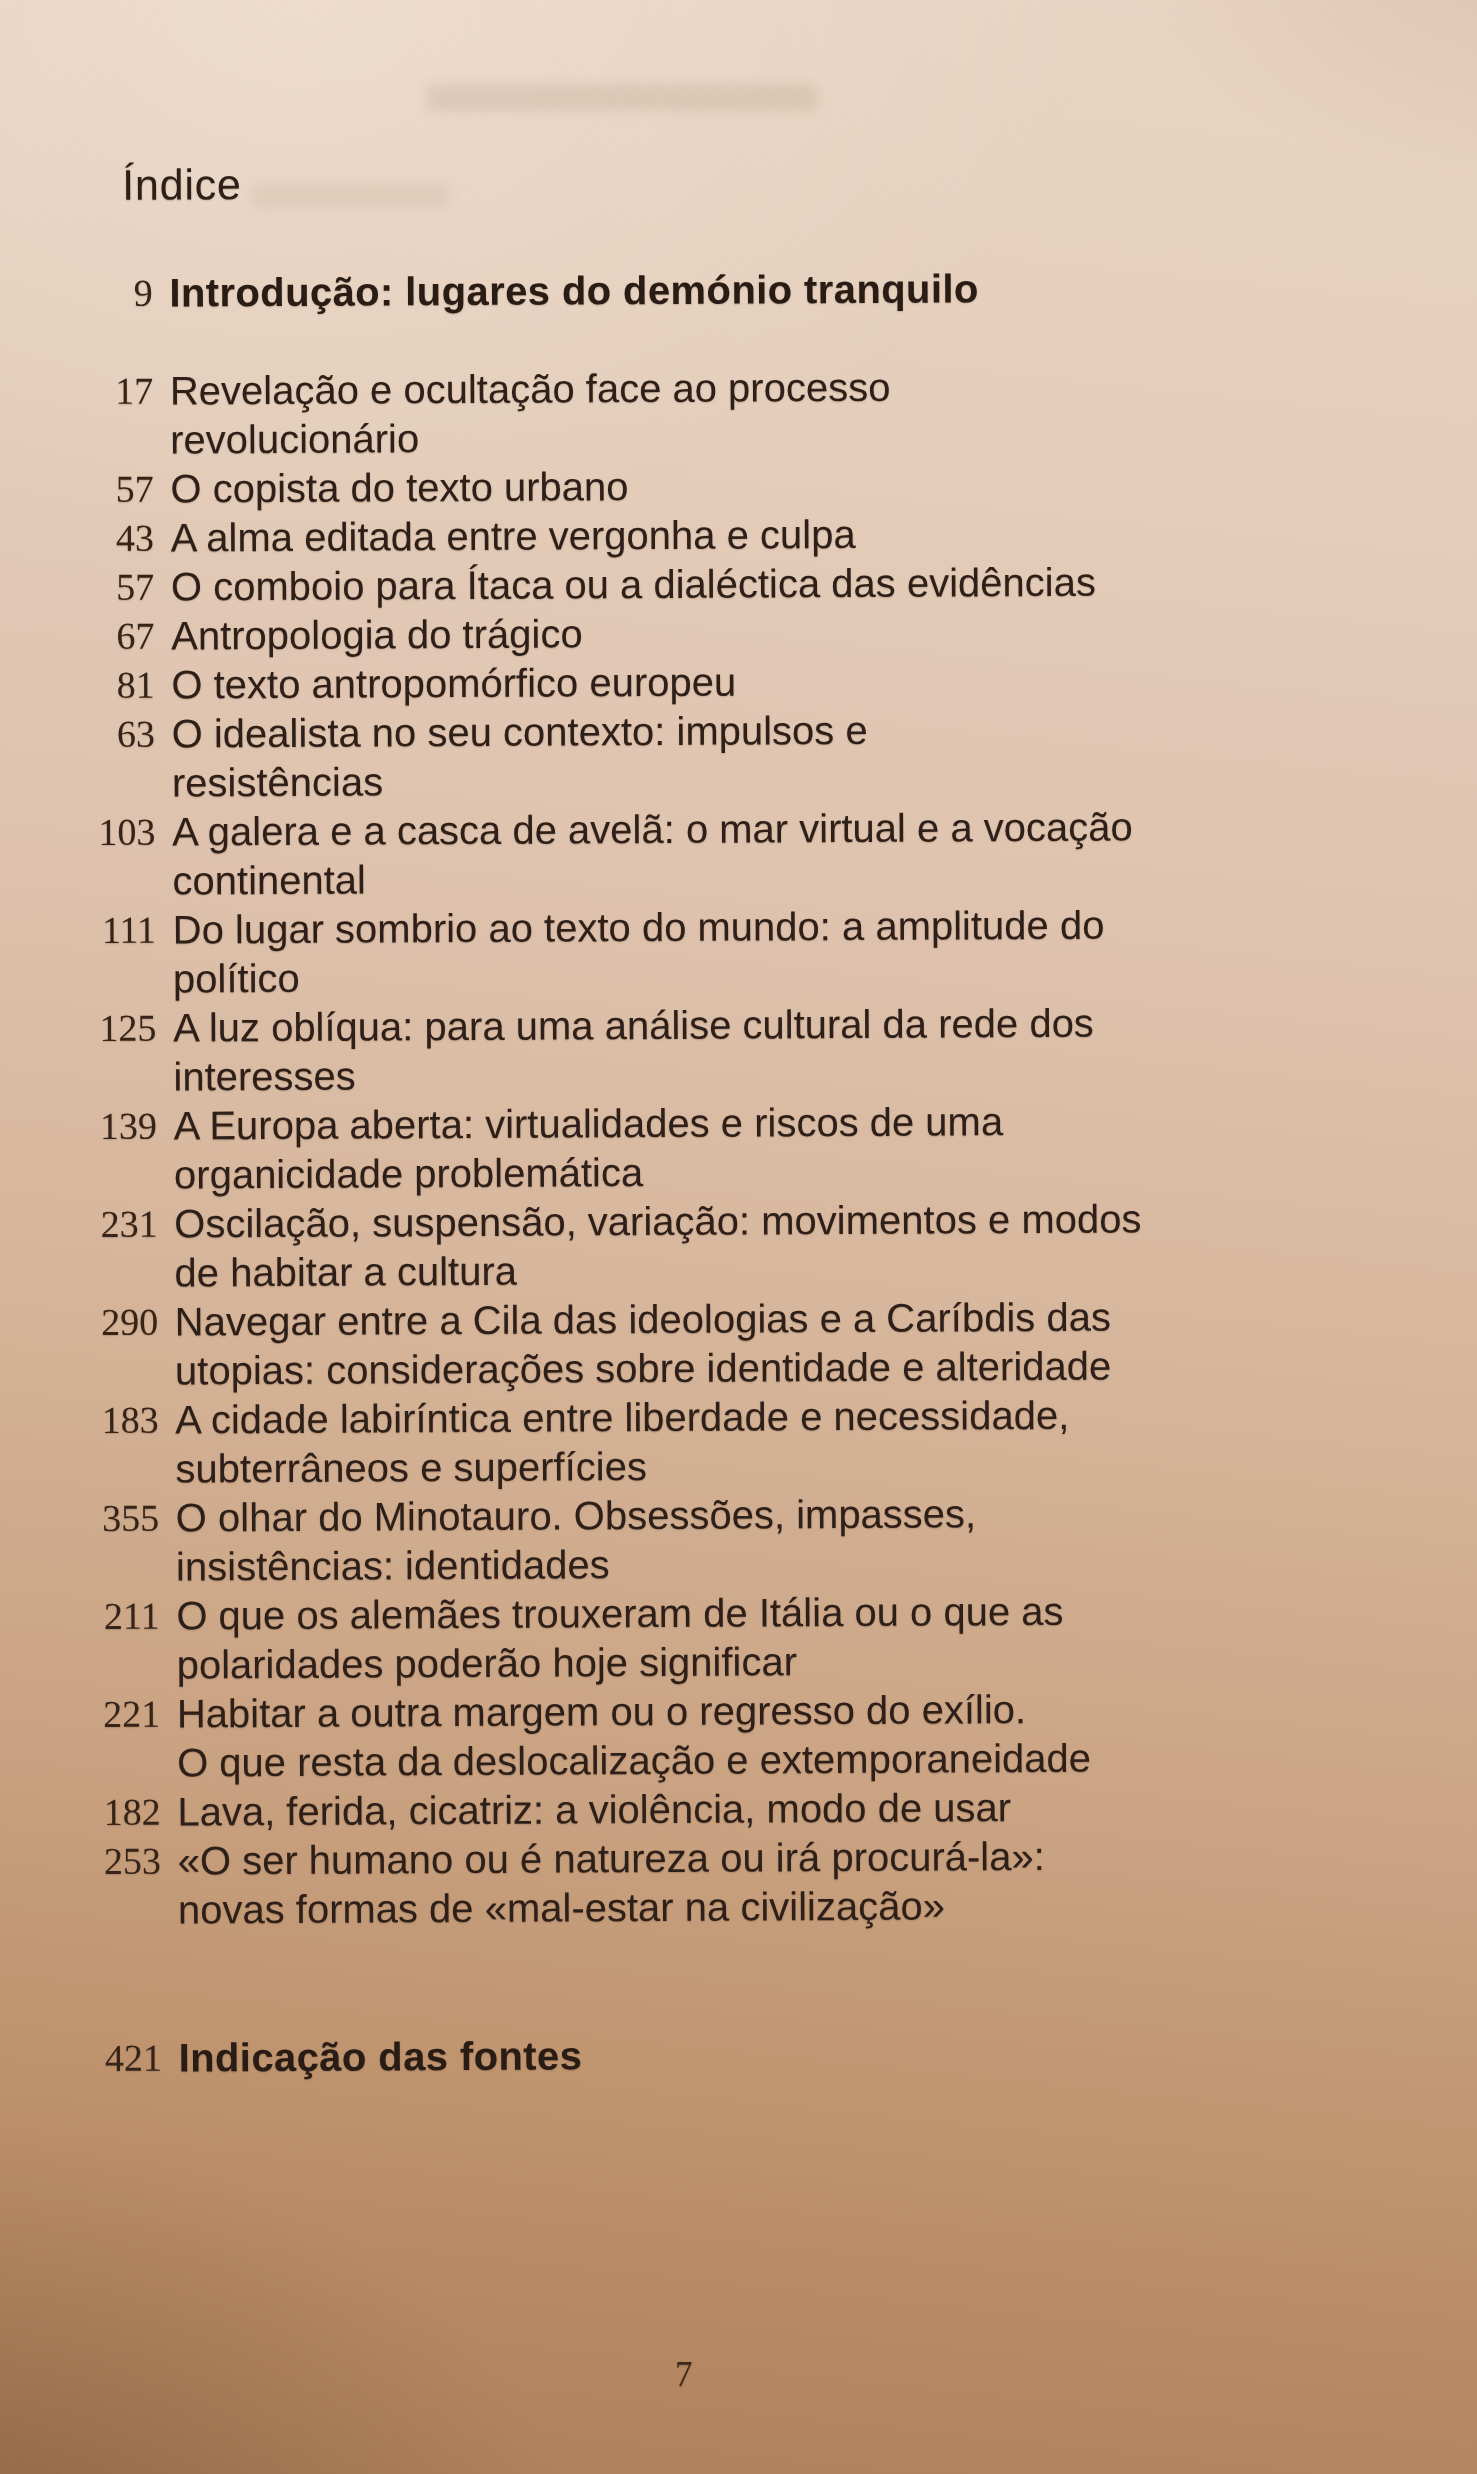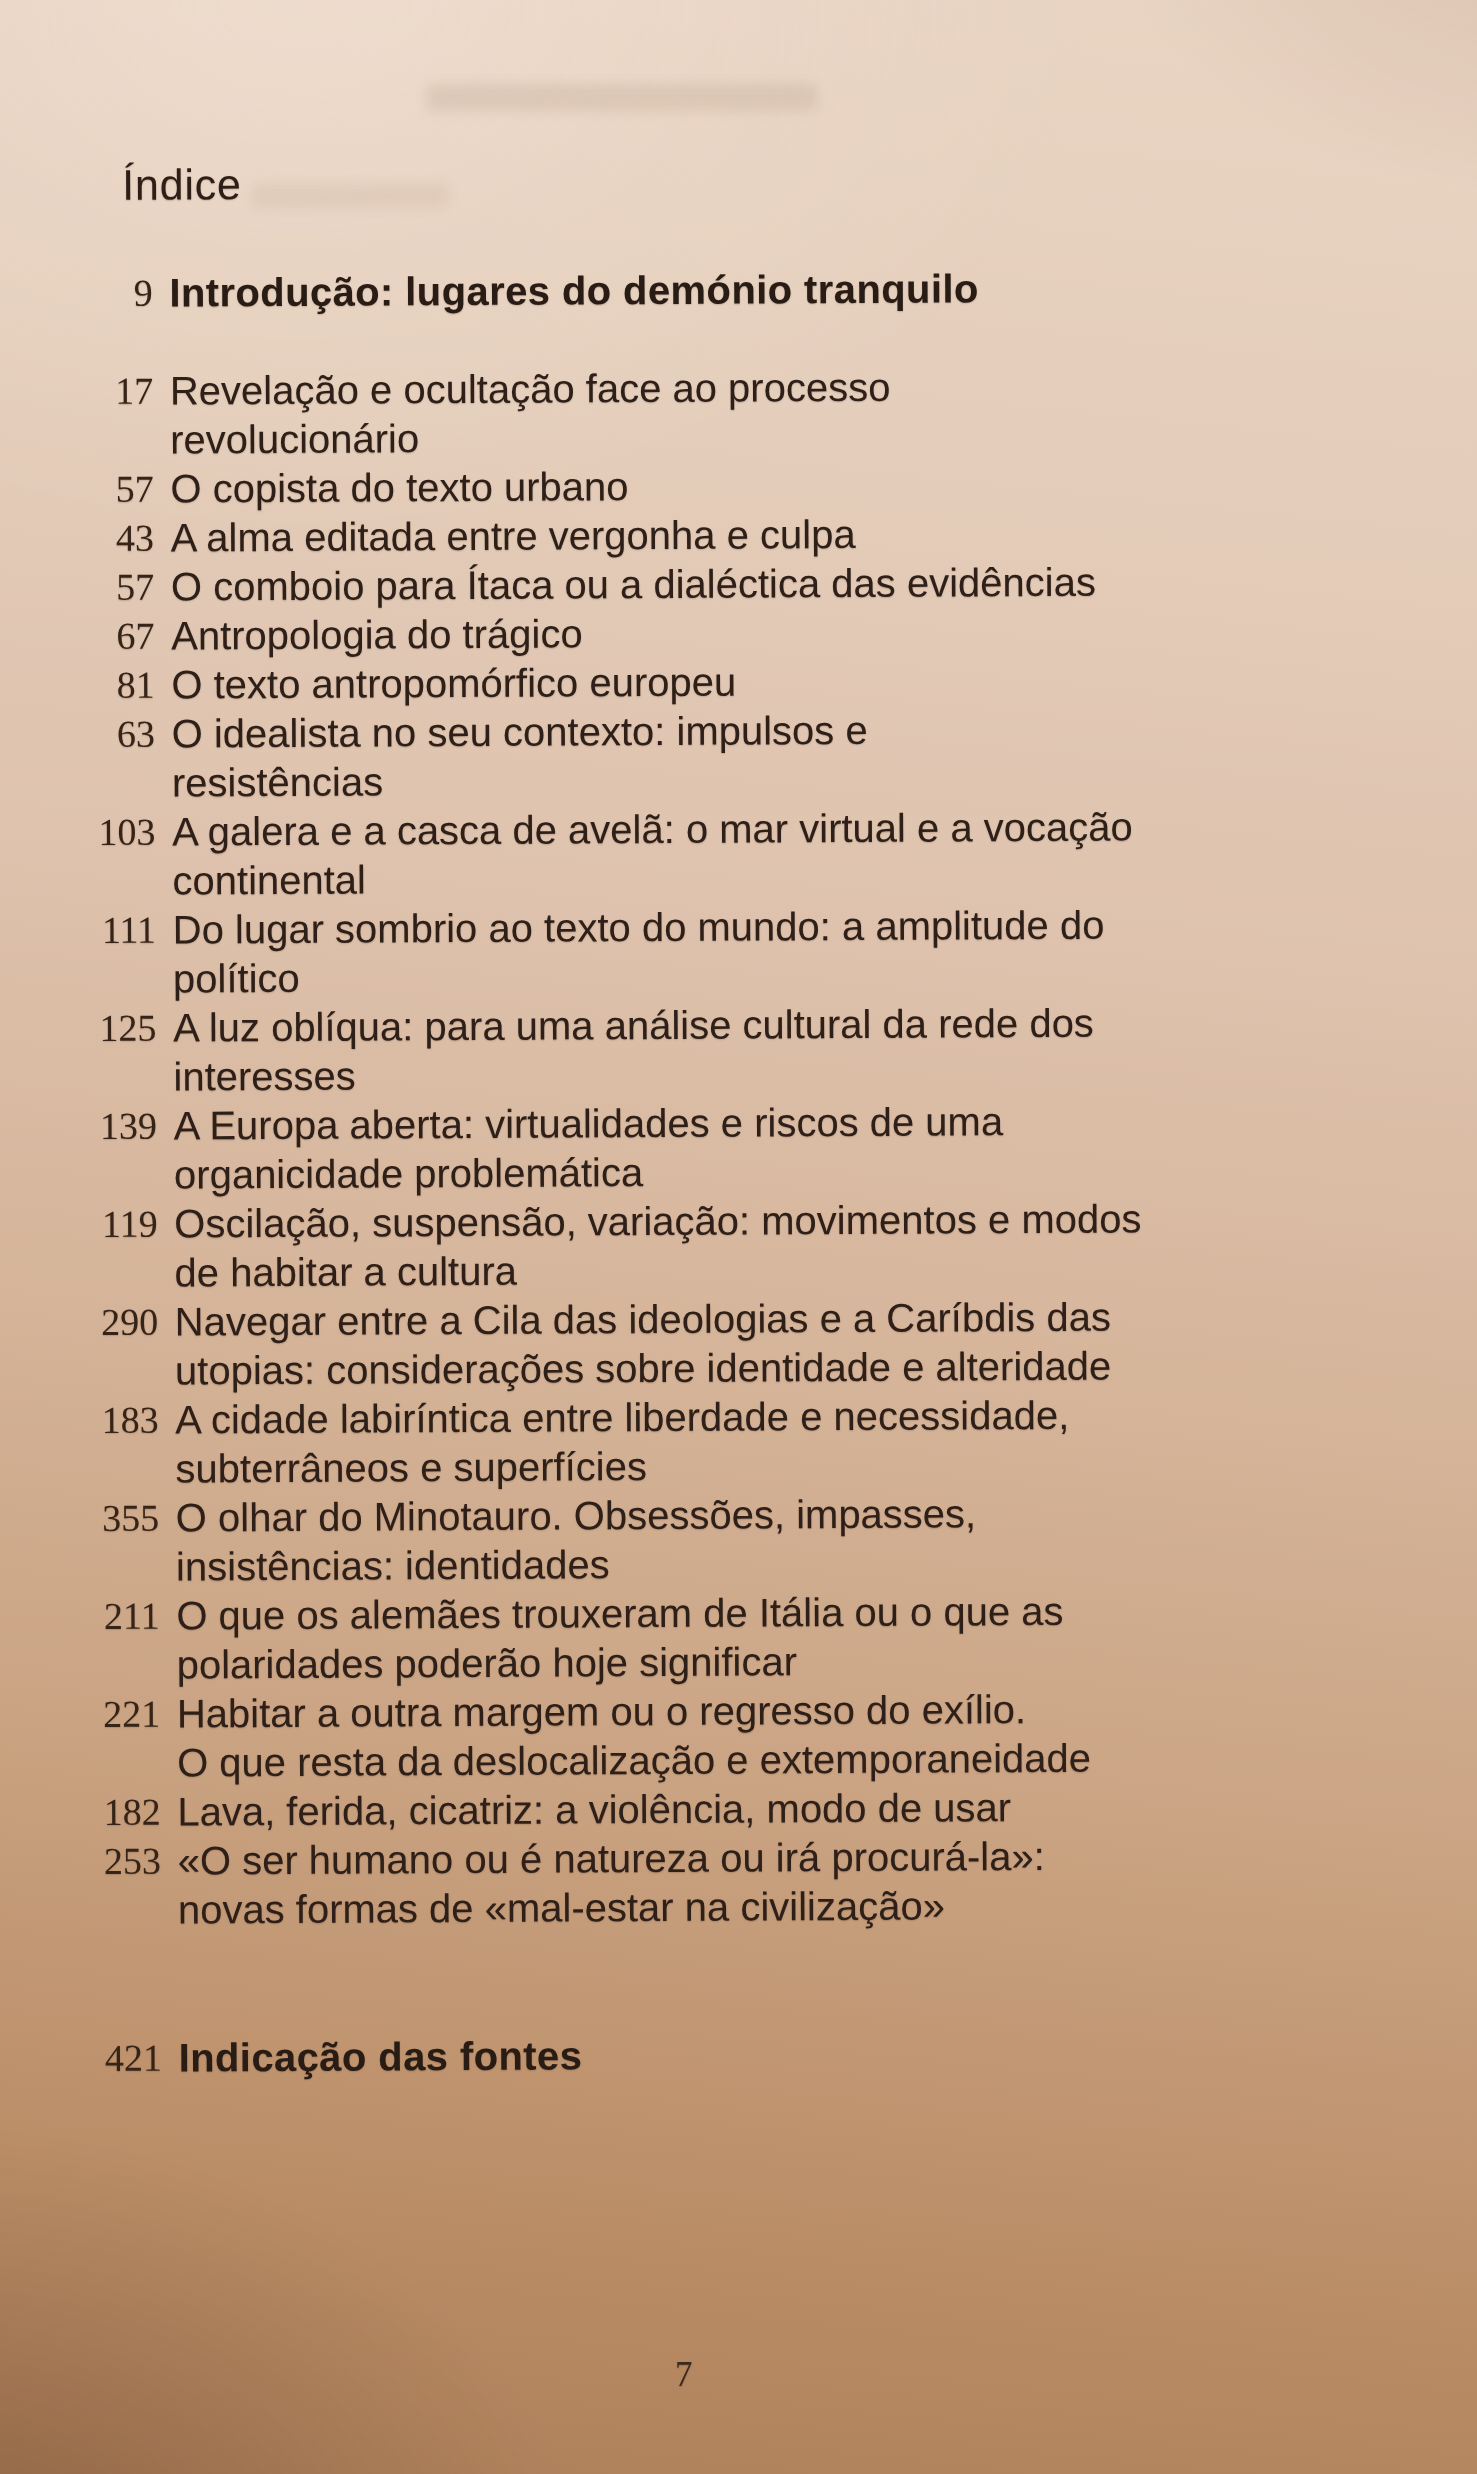--- a/index.html
+++ b/index.html
@@ -172,21 +172,21 @@
 
   <div class="entry">
     <div class="num">139</div>
     <div class="lines">
           <div class="line">A Europa aberta: virtualidades e riscos de uma</div>
           <div class="line">organicidade problemática</div>
         </div>
   </div>
 
   <div class="entry">
-    <div class="num">119</div>
+    <div class="num">231</div>
     <div class="lines">
           <div class="line">Oscilação, suspensão, variação: movimentos e modos</div>
           <div class="line">de habitar a cultura</div>
         </div>
   </div>
 
   <div class="entry">
     <div class="num">290</div>
     <div class="lines">
           <div class="line">Navegar entre a Cila das ideologias e a Caríbdis das</div>

